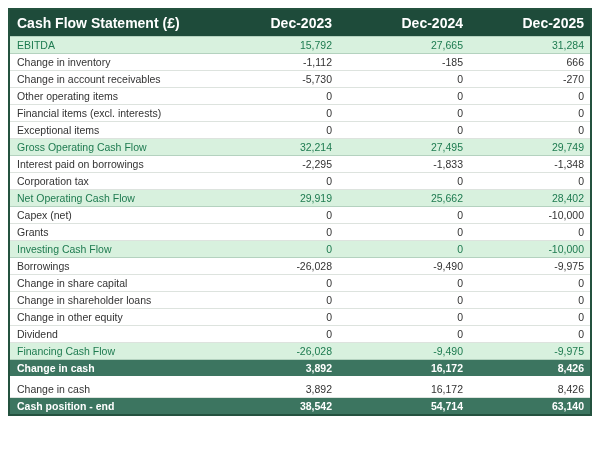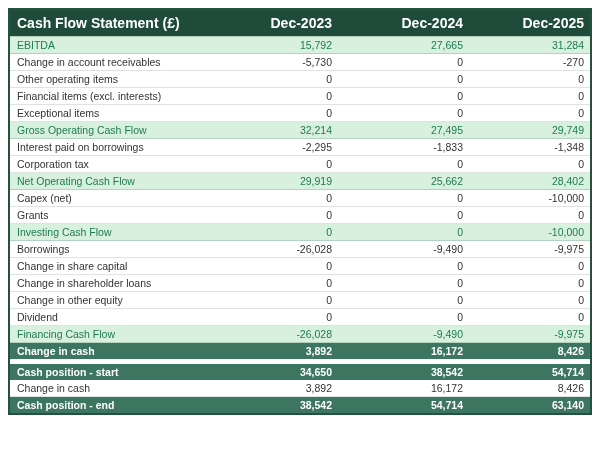--- a/index.html
+++ b/index.html
@@ -92,20 +92,26 @@
       </tr>
     </thead>
     <tbody>
         <tr class="subtotal">
     <td class="label">EBITDA</td>
     <td class="num">15,792</td>
     <td class="num">27,665</td>
     <td class="num">31,284</td>
   </tr>
         <tr class="normal">
+    <td class="label">Change in inventory</td>
+    <td class="num">-1,112</td>
+    <td class="num">-185</td>
+    <td class="num">666</td>
+  </tr>
+        <tr class="normal">
     <td class="label">Change in account receivables</td>
     <td class="num">-5,730</td>
     <td class="num">0</td>
     <td class="num">-270</td>
   </tr>
         <tr class="normal">
     <td class="label">Other operating items</td>
     <td class="num">0</td>
     <td class="num">0</td>
     <td class="num">0</td>
@@ -205,26 +211,20 @@
     <td class="num">3,892</td>
     <td class="num">16,172</td>
     <td class="num">8,426</td>
   </tr>
         <tr class="spacer">
     <td class="label"></td>
     <td class="num"></td>
     <td class="num"></td>
     <td class="num"></td>
   </tr>
-        <tr class="total">
-    <td class="label">Cash position - start</td>
-    <td class="num">34,650</td>
-    <td class="num">38,542</td>
-    <td class="num">54,714</td>
-  </tr>
         <tr class="normal">
     <td class="label">Change in cash</td>
     <td class="num">3,892</td>
     <td class="num">16,172</td>
     <td class="num">8,426</td>
   </tr>
         <tr class="total">
     <td class="label">Cash position - end</td>
     <td class="num">38,542</td>
     <td class="num">54,714</td>

